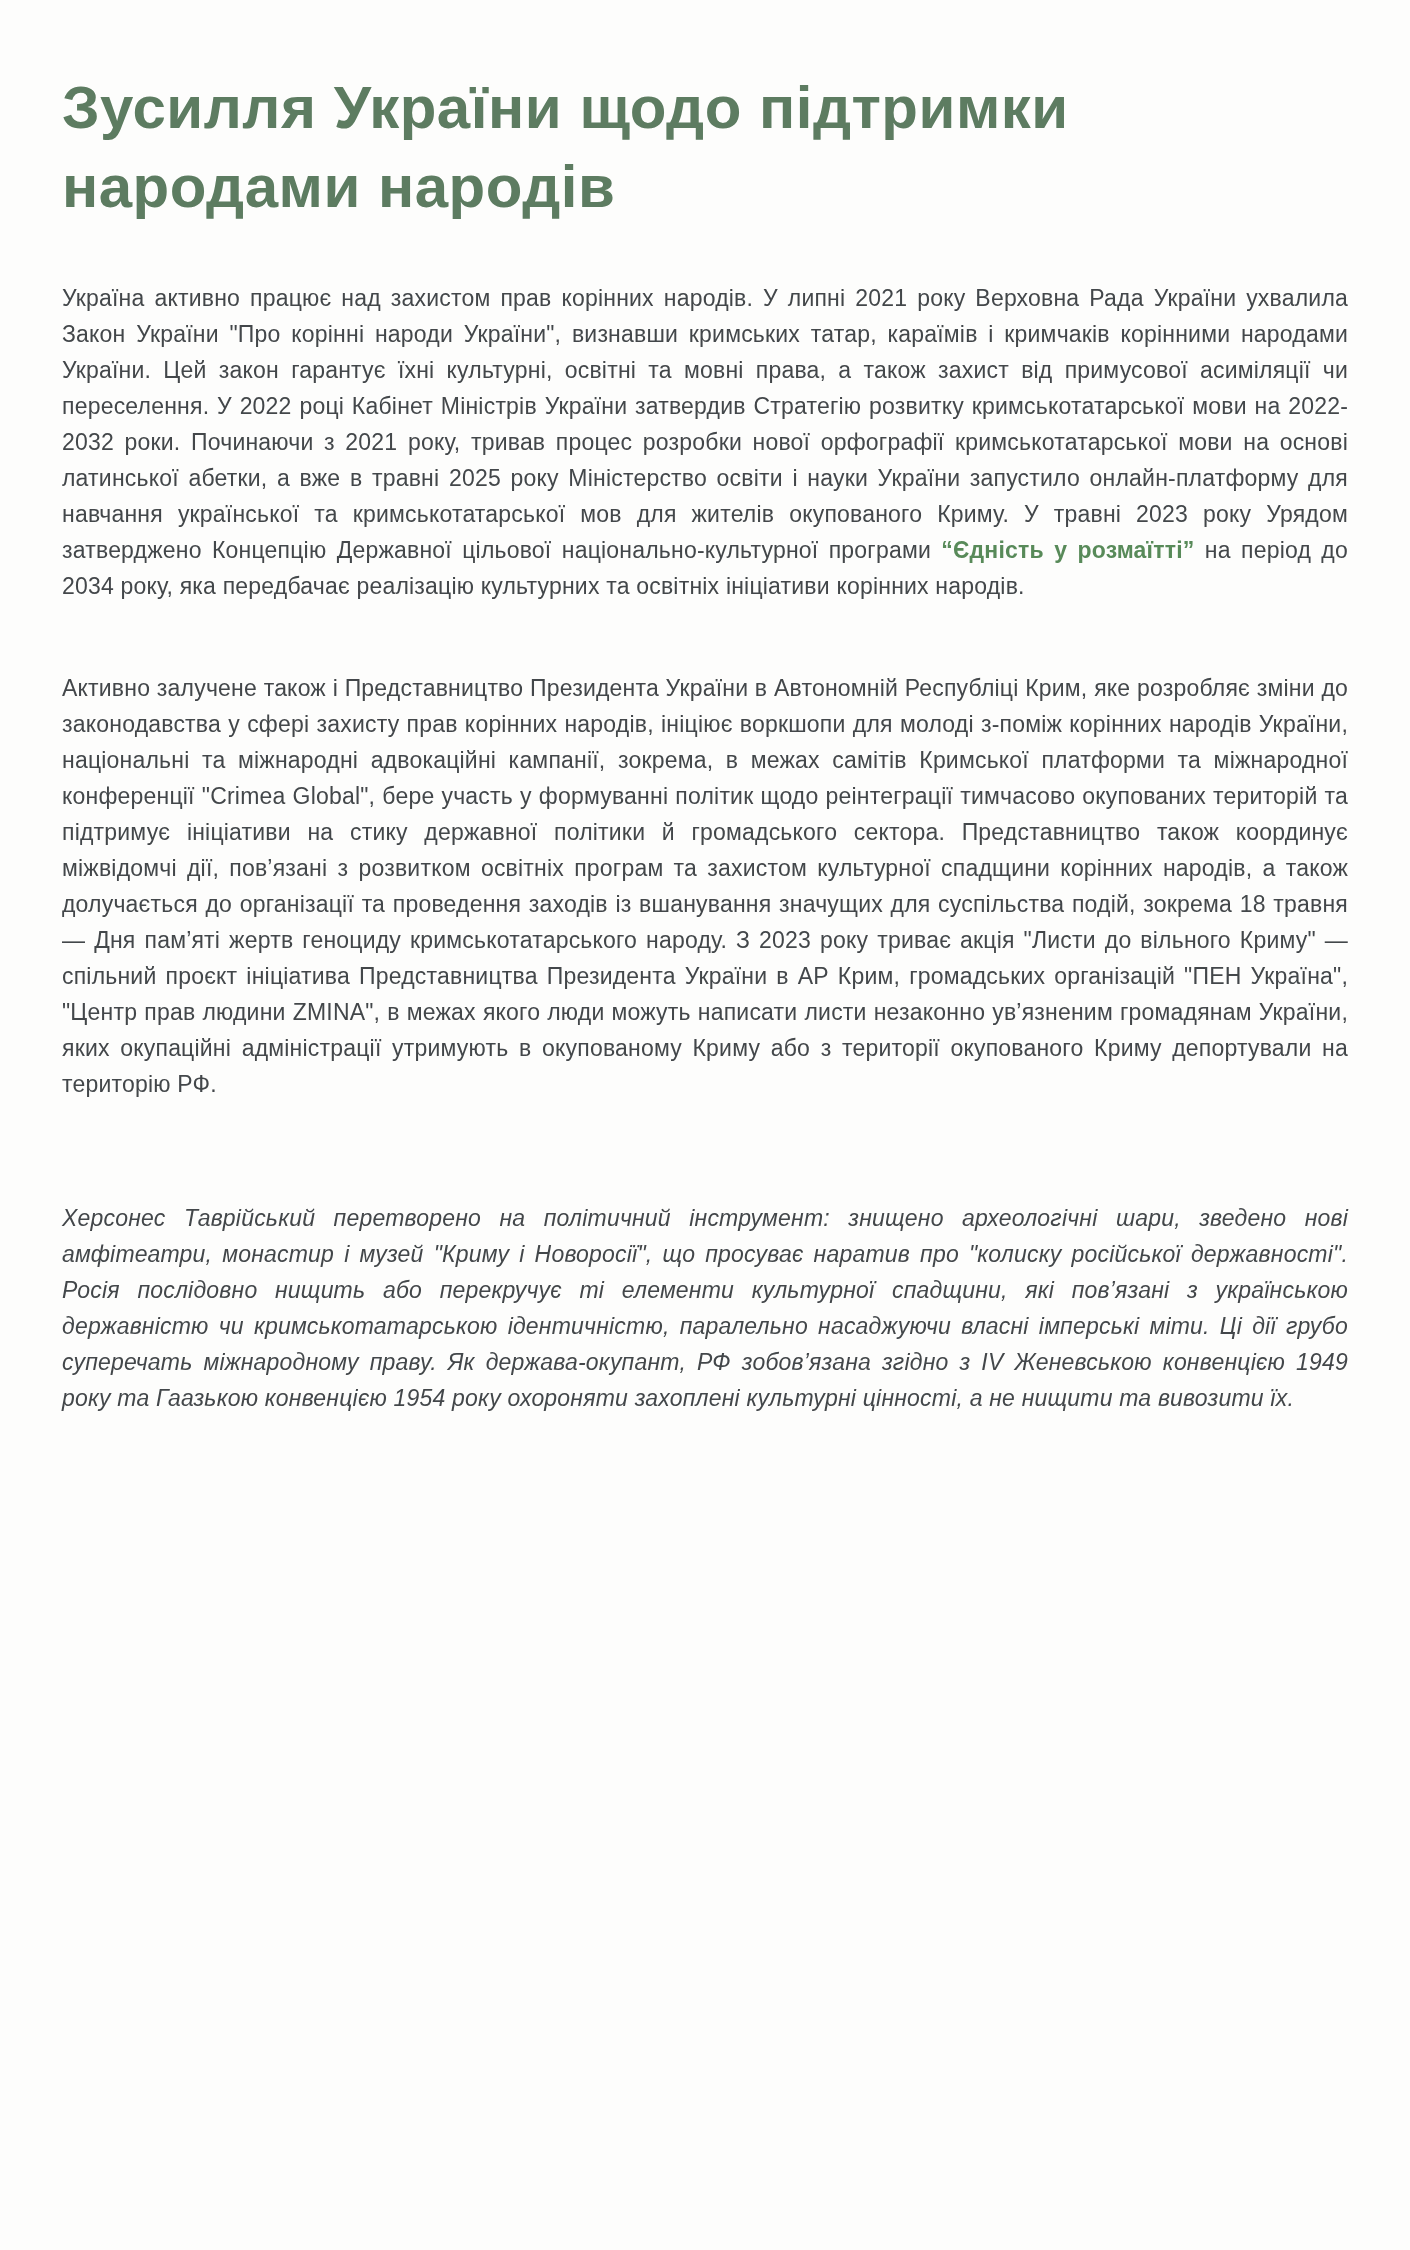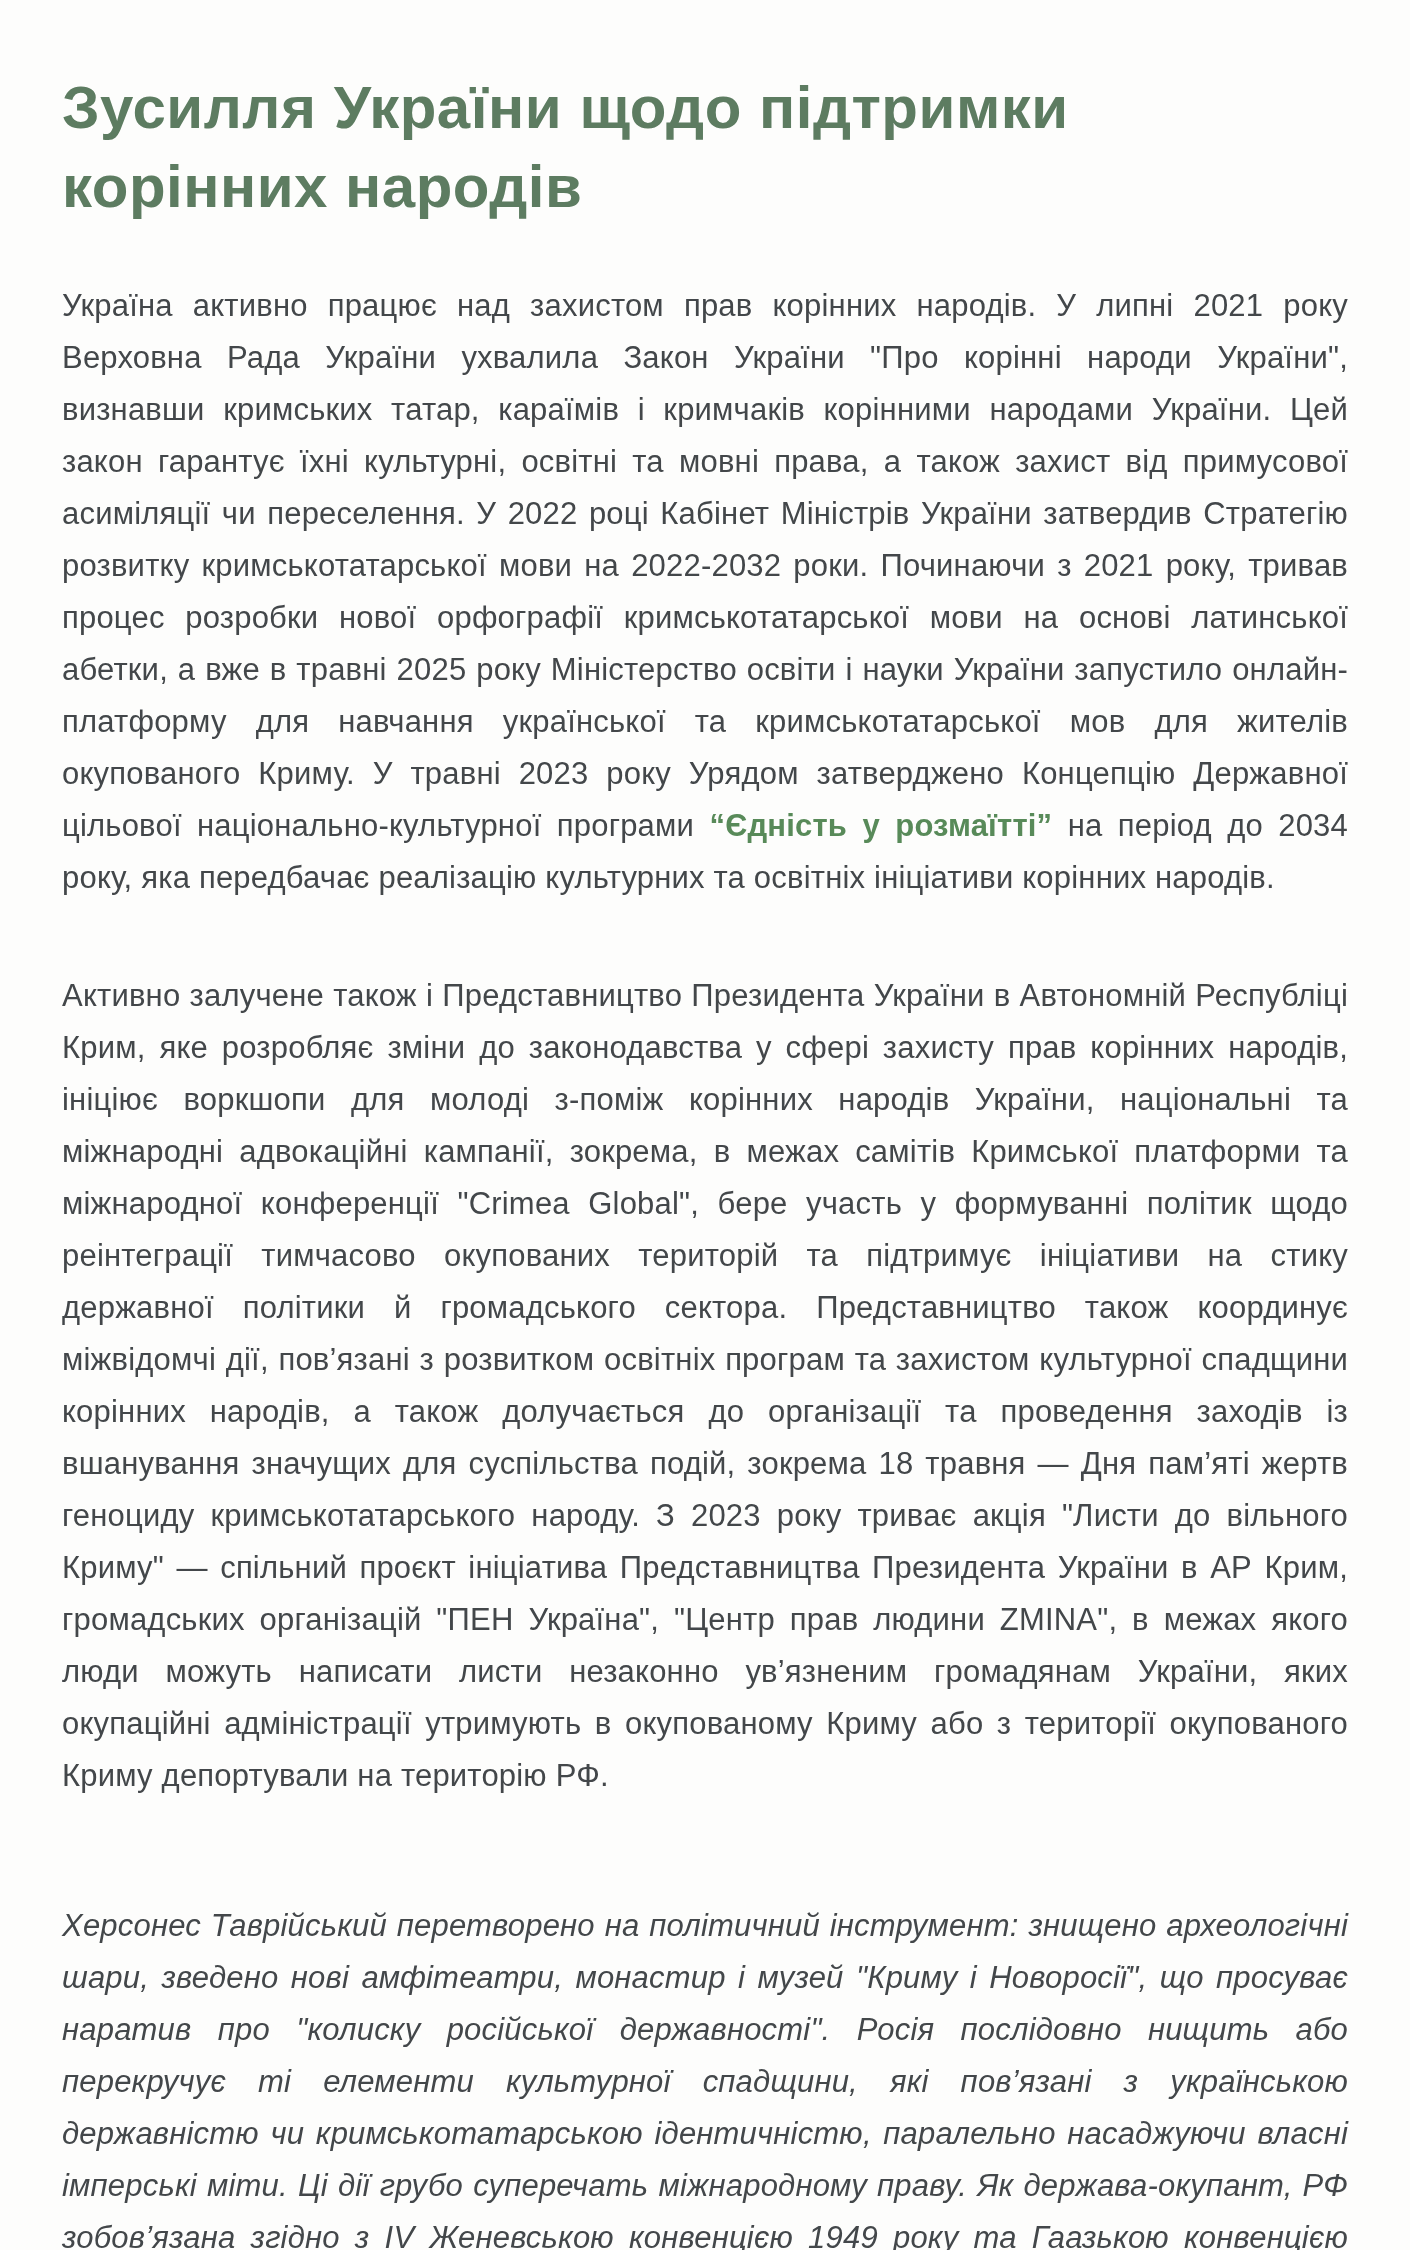--- a/index.html
+++ b/index.html
@@ -18,40 +18,40 @@
   .title {
     font-size: 60px;
     font-weight: 700;
     line-height: 79px;
     color: #5d7c61;
     max-width: 1150px;
     letter-spacing: 0.5px;
     margin-bottom: 54px;
   }
   .body-text {
-    font-size: 31px;
-    line-height: 52px;
+    font-size: 23px;
+    line-height: 36px;
     color: #43474a;
     text-align: justify;
     text-align-last: left;
     letter-spacing: 0.2px;
   }
   .para-gap   { margin-top: 66px; }
   .para-gap-l { margin-top: 98px; font-style: italic; }
   .highlight {
     color: #588a59;
     font-weight: 700;
   }
 </style>
 </head>
 <body>
 
 <div class="page">
 
-  <h1 class="title">Зусилля України щодо підтримки корінних народів</h1>
+  <h1 class="title">Зусилля України щодо підтримки народами народів</h1>
 
   <p class="body-text"><span>Україна активно працює над захистом прав корінних народів. У липні 2021 року Верховна Рада України ухвалила Закон України "Про корінні народи України", визнавши кримських татар, караїмів і кримчаків корінними народами України. Цей закон гарантує їхні культурні, освітні та мовні права, а також захист від примусової асиміляції чи переселення. У 2022 році Кабінет Міністрів України затвердив Стратегію розвитку кримськотатарської мови на 2022-2032 роки. Починаючи з 2021 року, тривав процес розробки нової орфографії кримськотатарської мови на основі латинської абетки, а вже в травні 2025 року Міністерство освіти і науки України запустило онлайн-платформу для навчання української та кримськотатарської мов для жителів окупованого Криму. У травні 2023 року Урядом затверджено Концепцію Державної цільової національно-культурної програми </span><span class="highlight">“Єдність у розмаїтті”</span><span> на період до 2034 року, яка передбачає реалізацію культурних та освітніх ініціативи корінних народів.</span></p>
 
   <p class="body-text para-gap">Активно залучене також і Представництво Президента України в Автономній Республіці Крим, яке розробляє зміни до законодавства у сфері захисту прав корінних народів, ініціює воркшопи для молоді з-поміж корінних народів України, національні та міжнародні адвокаційні кампанії, зокрема, в межах самітів Кримської платформи та міжнародної конференції "Crimea Global", бере участь у формуванні політик щодо реінтеграції тимчасово окупованих територій та підтримує ініціативи на стику державної політики й громадського сектора. Представництво також координує міжвідомчі дії, пов’язані з розвитком освітніх програм та захистом культурної спадщини корінних народів, а також долучається до організації та проведення заходів із вшанування значущих для суспільства подій, зокрема 18 травня — Дня пам’яті жертв геноциду кримськотатарського народу. З 2023 року триває акція  "Листи до вільного Криму" — спільний проєкт ініціатива Представництва Президента України в АР Крим, громадських організацій "ПЕН Україна", "Центр прав людини ZMINA", в межах якого люди можуть написати листи незаконно ув’язненим громадянам України, яких окупаційні адміністрації утримують в окупованому Криму або з території окупованого Криму депортували на територію РФ.</p>
 
   <p class="body-text para-gap-l">Херсонес Таврійський перетворено на політичний інструмент: знищено археологічні шари, зведено нові амфітеатри, монастир і музей "Криму і Новоросії", що просуває наратив про "колиску російської державності". Росія послідовно нищить або перекручує ті елементи культурної спадщини, які пов’язані з українською державністю чи кримськотатарською ідентичністю, паралельно насаджуючи власні імперські міти. Ці дії грубо суперечать міжнародному праву. Як держава-окупант, РФ зобов’язана згідно з IV Женевською конвенцією 1949 року та Гаазькою конвенцією 1954 року охороняти захоплені культурні цінності, а не нищити та вивозити їх.</p>
 
 </div>
 
 </body></html>

